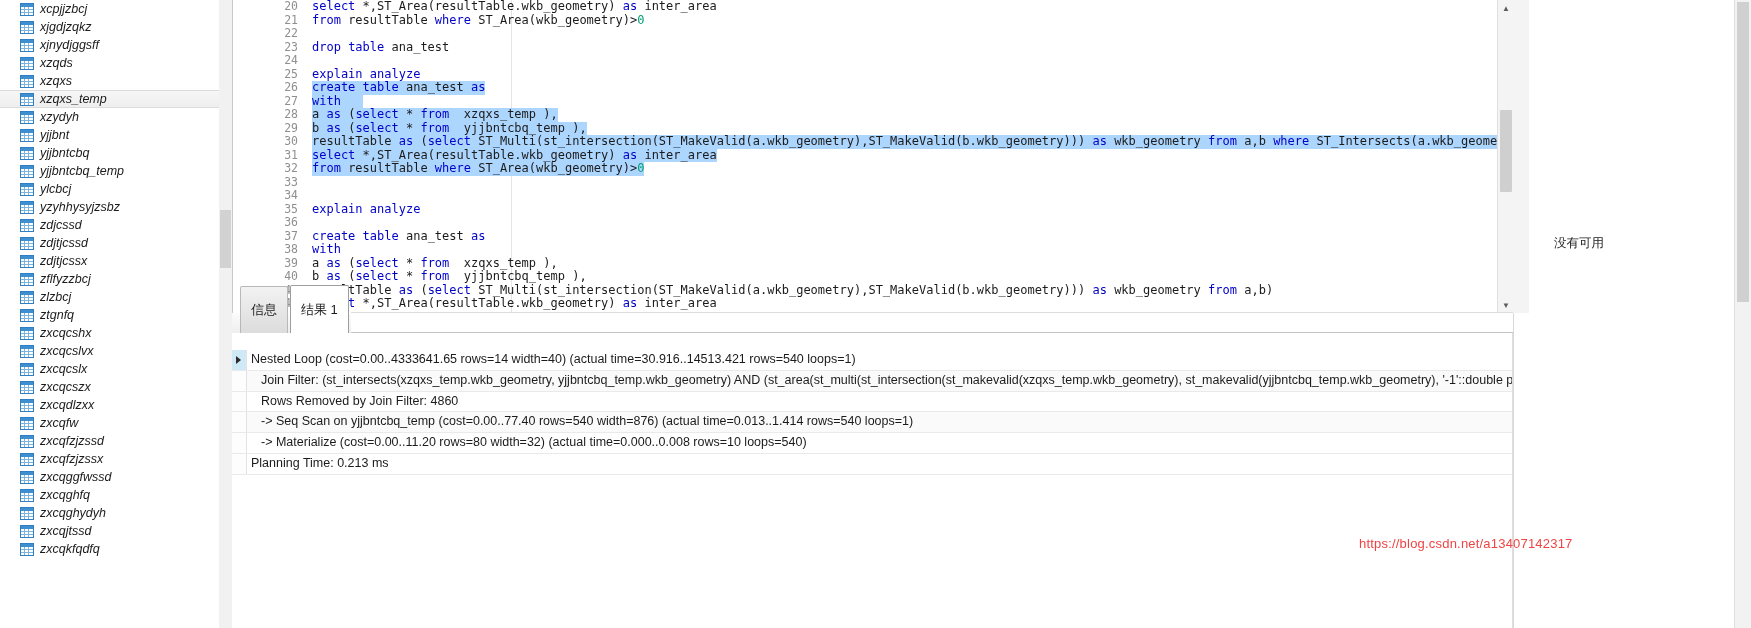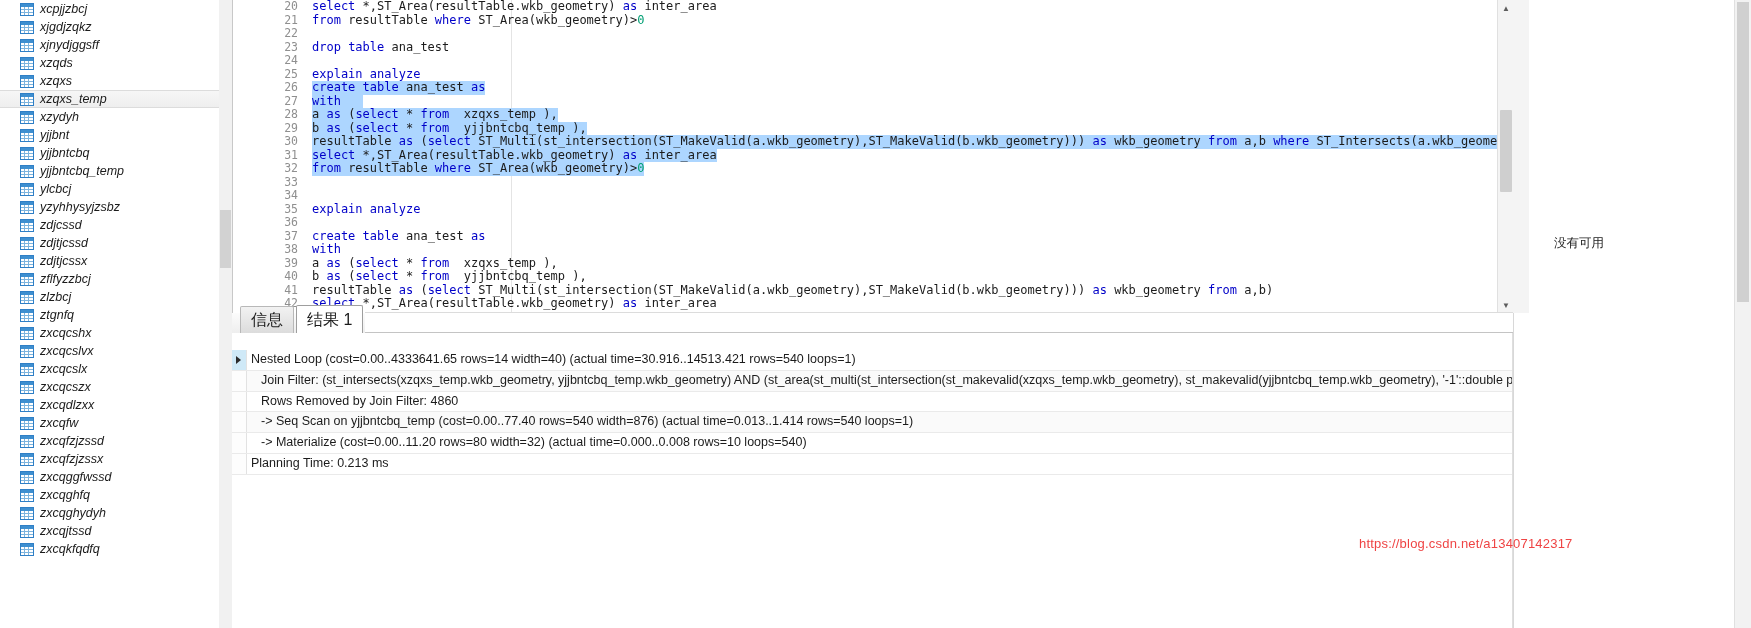--- a/index.html
+++ b/index.html
@@ -170,22 +170,22 @@
     height: 20px;
     background: linear-gradient(to bottom, #fcfcfc, #eeeeee);
     border-bottom: 1px solid #c4c4c4;
     padding-left: 8px;
     display: flex;
     align-items: flex-end;
   }
   .tab {
     height: 18px;
     line-height: 18px;
-    padding: 4px 10px;
-    font-size: 16px;
+    padding: 14px 10px;
+    font-size: 13px;
     color: #1b1b1b;
     border: 1px solid #b8b8b8;
     border-bottom: none;
     margin-right: 2px;
     background: linear-gradient(to bottom, #f2f2f2, #dcdcdc);
     border-radius: 2px 2px 0 0;
   }
   .tab.active {
     background: #ffffff;
     height: 19px;

